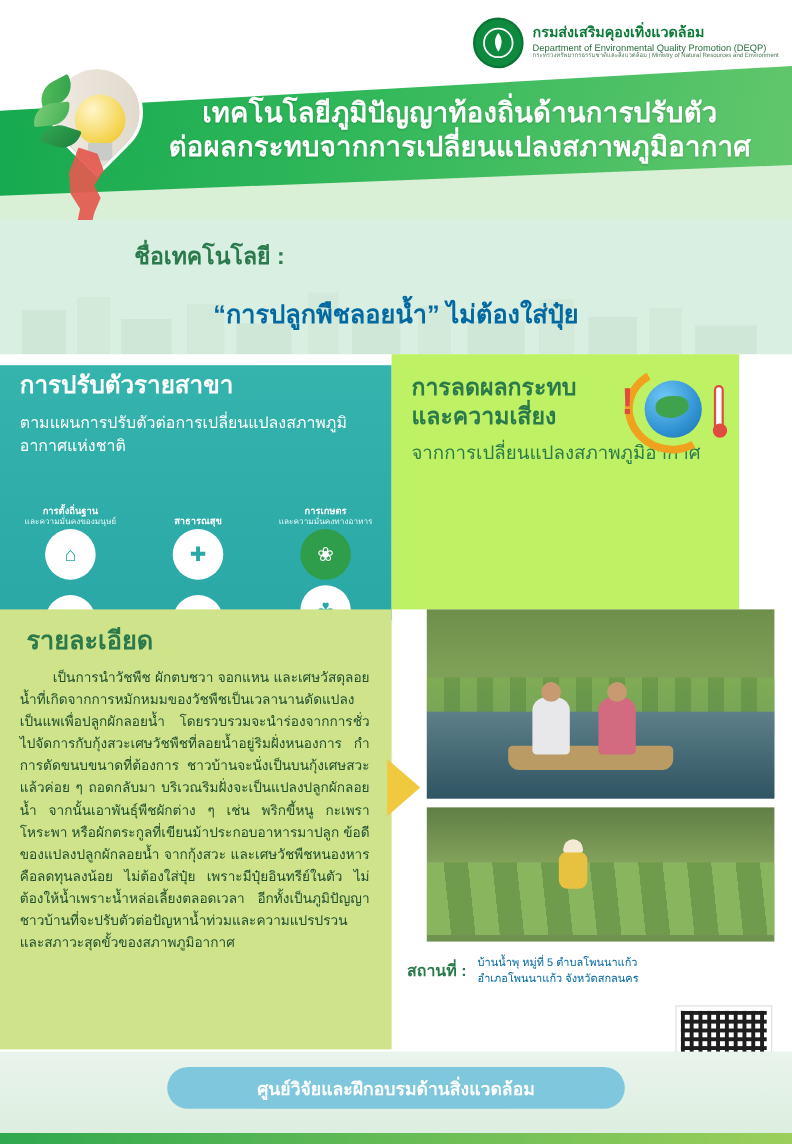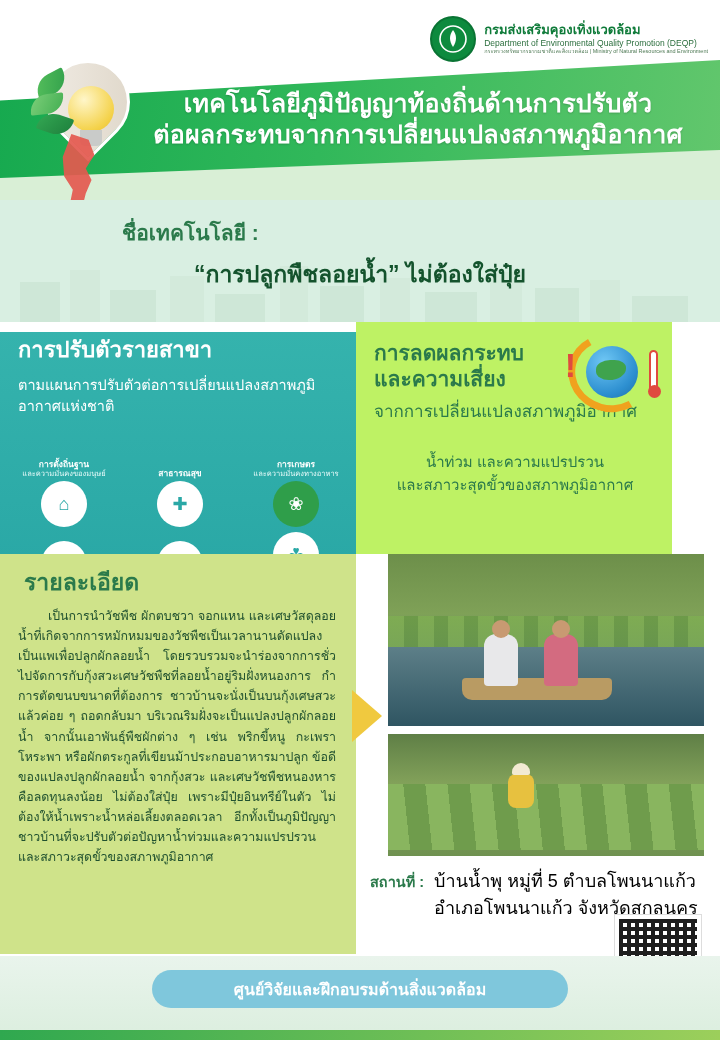--- a/index.html
+++ b/index.html
@@ -101,22 +101,22 @@
   }
   .city-silhouette {
     position: absolute; bottom: 0; left: 0; width: 720px; height: 70px;
     opacity: .35;
   }
   .tech-label {
     position: absolute; left: 122px; top: 16px;
     font-size: 21px; color: #2b7a4b; font-weight: bold;
   }
   .tech-value {
-    position: absolute; left: 0; top: 56px; width: 720px;
-    text-align: center; font-size: 23px; color: #14532d; font-weight: bold;
+    position: absolute; left: 0; top: 68px; width: 720px;
+    text-align: center; font-size: 23px; color: #0369a1; font-weight: bold;
   }
 
   
   .panel-left {
     position: absolute; top: 332px; left: 0;
     width: 356px; height: 232px;
     background: linear-gradient(180deg,#35b3ad 0%, #2aa8a6 100%);
     color: #ffffff; padding: 0 14px 10px 18px;
   }
   .panel-left h2 { font-size: 22px; font-weight: bold; margin-bottom: 8px; }
@@ -240,21 +240,21 @@
     border-top: 26px solid transparent;
     border-bottom: 26px solid transparent;
     border-left: 30px solid #f0c93f;
   }
 
   .place-block {
     position: absolute; left: 370px; top: 868px;
     width: 340px; display: flex; gap: 10px; align-items: flex-start;
   }
   .place-label { font-size: 14.5px; color: #2b7a4b; font-weight: bold; white-space: nowrap; padding-top: 2px; }
-  .place-lines { font-size: 18px; color: #000000; line-height: 1.5; }
+  .place-lines { font-size: 10px; color: #0369a1; line-height: 1.5; }
 
   .qr {
     position: absolute; right: 18px; bottom: 38px;
     width: 88px; height: 88px; background: #ffffff; padding: 4px;
     border: 1px solid #ddd;
   }
   .qr-inner {
     width: 100%; height: 100%;
     background-image:
       linear-gradient(90deg,#000 50%, transparent 50%),
@@ -403,24 +403,20 @@
       <span>การลดผลกระทบ</span><br>
       <span>และความเสี่ยง</span>
     </h2>
     <div class="sub">จากการเปลี่ยนแปลงสภาพภูมิอากาศ</div>
 
     <div class="arrow-cycle"></div>
     <div class="globe"></div>
     <div class="therm"></div>
     <div class="excl">!</div>
 
-    <div class="risk">
-      <div>น้ำท่วม และความแปรปรวน</div>
-      <div>และสภาวะสุดขั้วของสภาพภูมิอากาศ</div>
-    </div>
   </div>
 
   <div class="detail-panel">
     <div class="detail-head">รายละเอียด</div>
     <div class="detail-body">
       <p class="indent">เป็นการนำวัชพืช ผักตบชวา จอกแหน และเศษวัสดุลอยน้ำที่เกิดจากการหมักหมมของวัชพืชเป็นเวลานานดัดแปลงเป็นแพเพื่อปลูกผักลอยน้ำ โดยรวบรวมจะนำร่องจากการชั่วไปจัดการกับกุ้งสวะเศษวัชพืชที่ลอยน้ำอยู่ริมฝั่งหนองการ กำการตัดขนบขนาดที่ต้องการ ชาวบ้านจะนั่งเป็นบนกุ้งเศษสวะ แล้วค่อย ๆ ถอดกลับมา บริเวณริมฝั่งจะเป็นแปลงปลูกผักลอยน้ำ จากนั้นเอาพันธุ์พืชผักต่าง ๆ เช่น พริกขี้หนู กะเพรา โหระพา หรือผักตระกูลที่เขียนม้าประกอบอาหารมาปลูก ข้อดีของแปลงปลูกผักลอยน้ำ จากกุ้งสวะ และเศษวัชพืชหนองหาร คือลดทุนลงน้อย ไม่ต้องใส่ปุ๋ย เพราะมีปุ๋ยอินทรีย์ในตัว ไม่ต้องให้น้ำเพราะน้ำหล่อเลี้ยงตลอดเวลา อีกทั้งเป็นภูมิปัญญาชาวบ้านที่จะปรับตัวต่อปัญหาน้ำท่วมและความแปรปรวนและสภาวะสุดขั้วของสภาพภูมิอากาศ</p>
     </div>
   </div>
 
   <div class="arrow-marker"></div>

